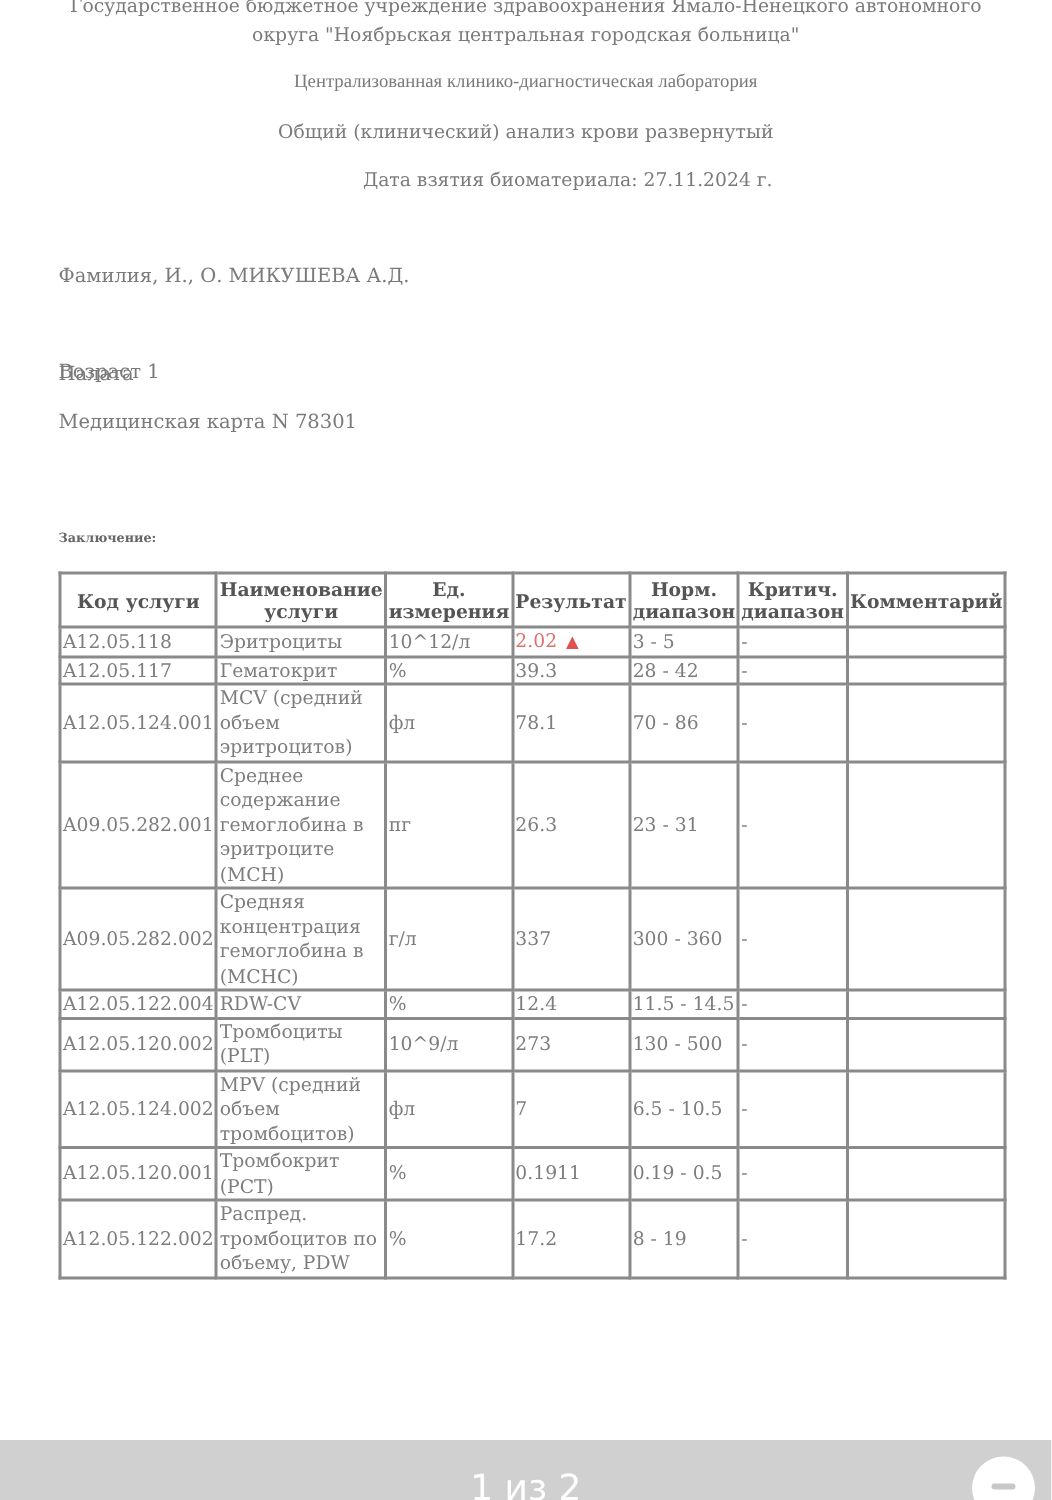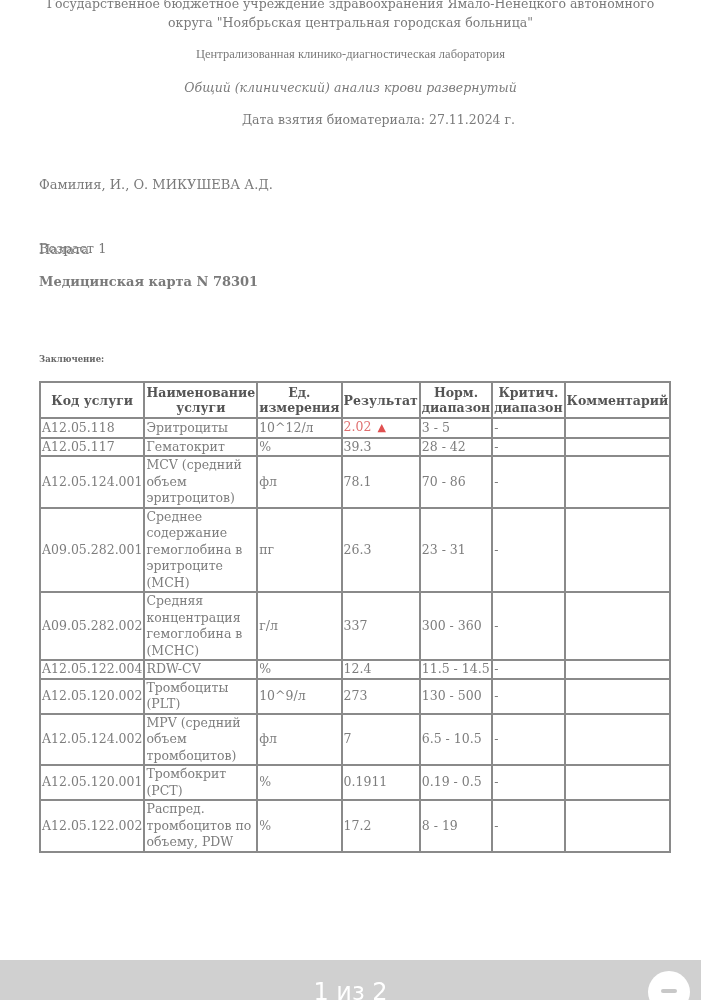--- a/index.html
+++ b/index.html
@@ -22,27 +22,27 @@
              background:#fff; }
   .zoomout::after { content:""; position:absolute; left:13px; top:18px; width:16px; height:4px;
                     background:#c8c8c8; border-radius:2px; }
 </style>
 </head>
 <body>
 
 <div class="hdr" style="top:-6px;">Государственное бюджетное учреждение здравоохранения Ямало-Ненецкого автономного</div>
 <div class="hdr" style="top:13px;">округа "Ноябрьская центральная городская больница"</div>
 <div class="hdr" style="top:45px;font-family:Liberation Serif, serif;">Централизованная клинико-диагностическая лаборатория</div>
-<div class="hdr" style="top:78px;font-style:italic;">Общий (клинический) анализ крови развернутый</div>
+<div class="hdr" style="top:78px;">Общий (клинический) анализ крови развернутый</div>
 <div class="hdr" style="top:110px;margin-left:28px;">Дата взятия биоматериала: 27.11.2024 г.</div>
 
 <div class="info" style="top:177px;">Фамилия, И., О. МИКУШЕВА А.Д.</div>
 <div class="info" style="top:209px;margin-top:32px;">Возраст 1</div>
 <div class="info" style="top:242px;">Палата</div>
-<div class="info" style="top:274px;font-weight:bold;">Медицинская карта N 78301</div>
+<div class="info" style="top:274px;">Медицинская карта N 78301</div>
 
 <div class="conc">Заключение:</div>
 
 <table>
   <thead>
     <tr>
       <th style="width:98px">Код услуги</th>
       <th style="width:111px">Наименование услуги</th>
       <th style="width:78px">Ед. измерения</th>
       <th style="width:72px">Результат</th>

